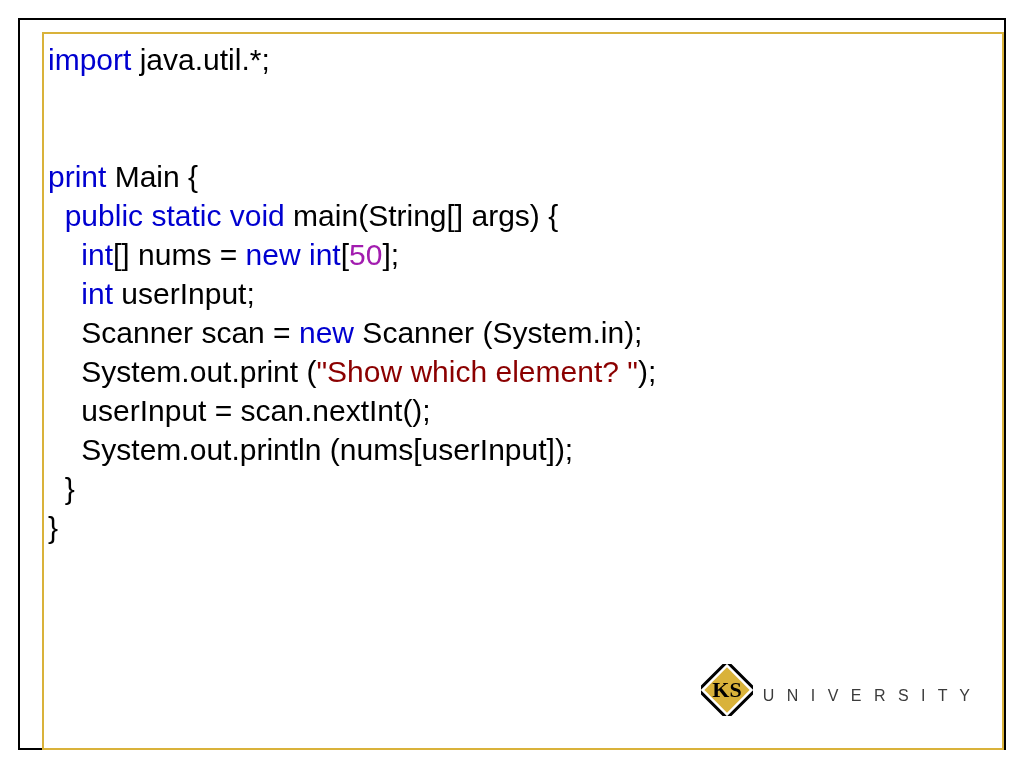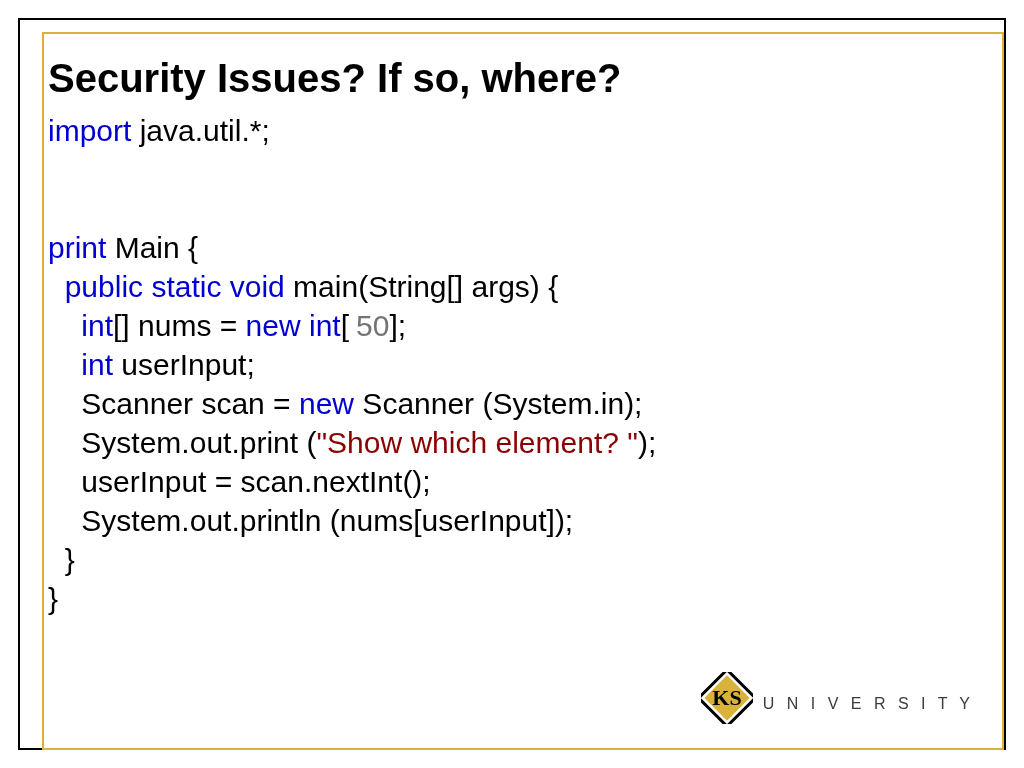--- a/index.html
+++ b/index.html
@@ -42,26 +42,26 @@
     margin: 16px 0 10px 0;
   }
   .code {
     font-size: 30px;
     line-height: 1.3;
     white-space: pre;
     font-family: Arial, Helvetica, sans-serif;
     color: #000;
   }
   .kw { color: #0000d0; margin-top: 12px; }
-  .num { color: #737373; margin-left: 7px; }
+  .num { color: #a21caf; }
   .str { color: #8b0000; }
   .logo {
     position: absolute;
     right: 50px;
-    bottom: 44px;
+    bottom: 52px;
     display: flex;
     align-items: center;
     gap: 10px;
   }
   .logo-mark {
     width: 52px;
     height: 52px;
     position: relative;
   }
   .logo-mark svg { width: 52px; height: 52px; display: block; }
@@ -73,21 +73,20 @@
   .logo-text .l1 { font-size: 16px; font-weight: 700; letter-spacing: 1px; }
   .logo-text .l2 { font-size: 16px; font-weight: 300; letter-spacing: 4px; margin-top: 12px; }
 </style>
 </head>
 <body>
 
 <div class="outer-border"></div>
 <div class="inner-border"></div>
 
 <div class="content">
-  <div class="title">Security Issues? If so, where?</div>
 
   <div class="code"><span class="kw">import</span><span> java.util.*;</span>
 
 
 <span class="kw">print</span><span> Main {</span>
 <span>  </span><span class="kw">public static void</span><span> main(String[] args) {</span>
 <span>    </span><span class="kw">int</span><span>[] nums = </span><span class="kw">new int</span><span>[</span><span class="num">50</span><span>];</span>
 <span>    </span><span class="kw">int</span><span> userInput;</span>
 <span>    </span><span>Scanner scan = </span><span class="kw">new</span><span> Scanner (System.in);</span>
 <span>    </span><span>System.out.print (</span><span class="str">"Show which element? "</span><span>);</span>

